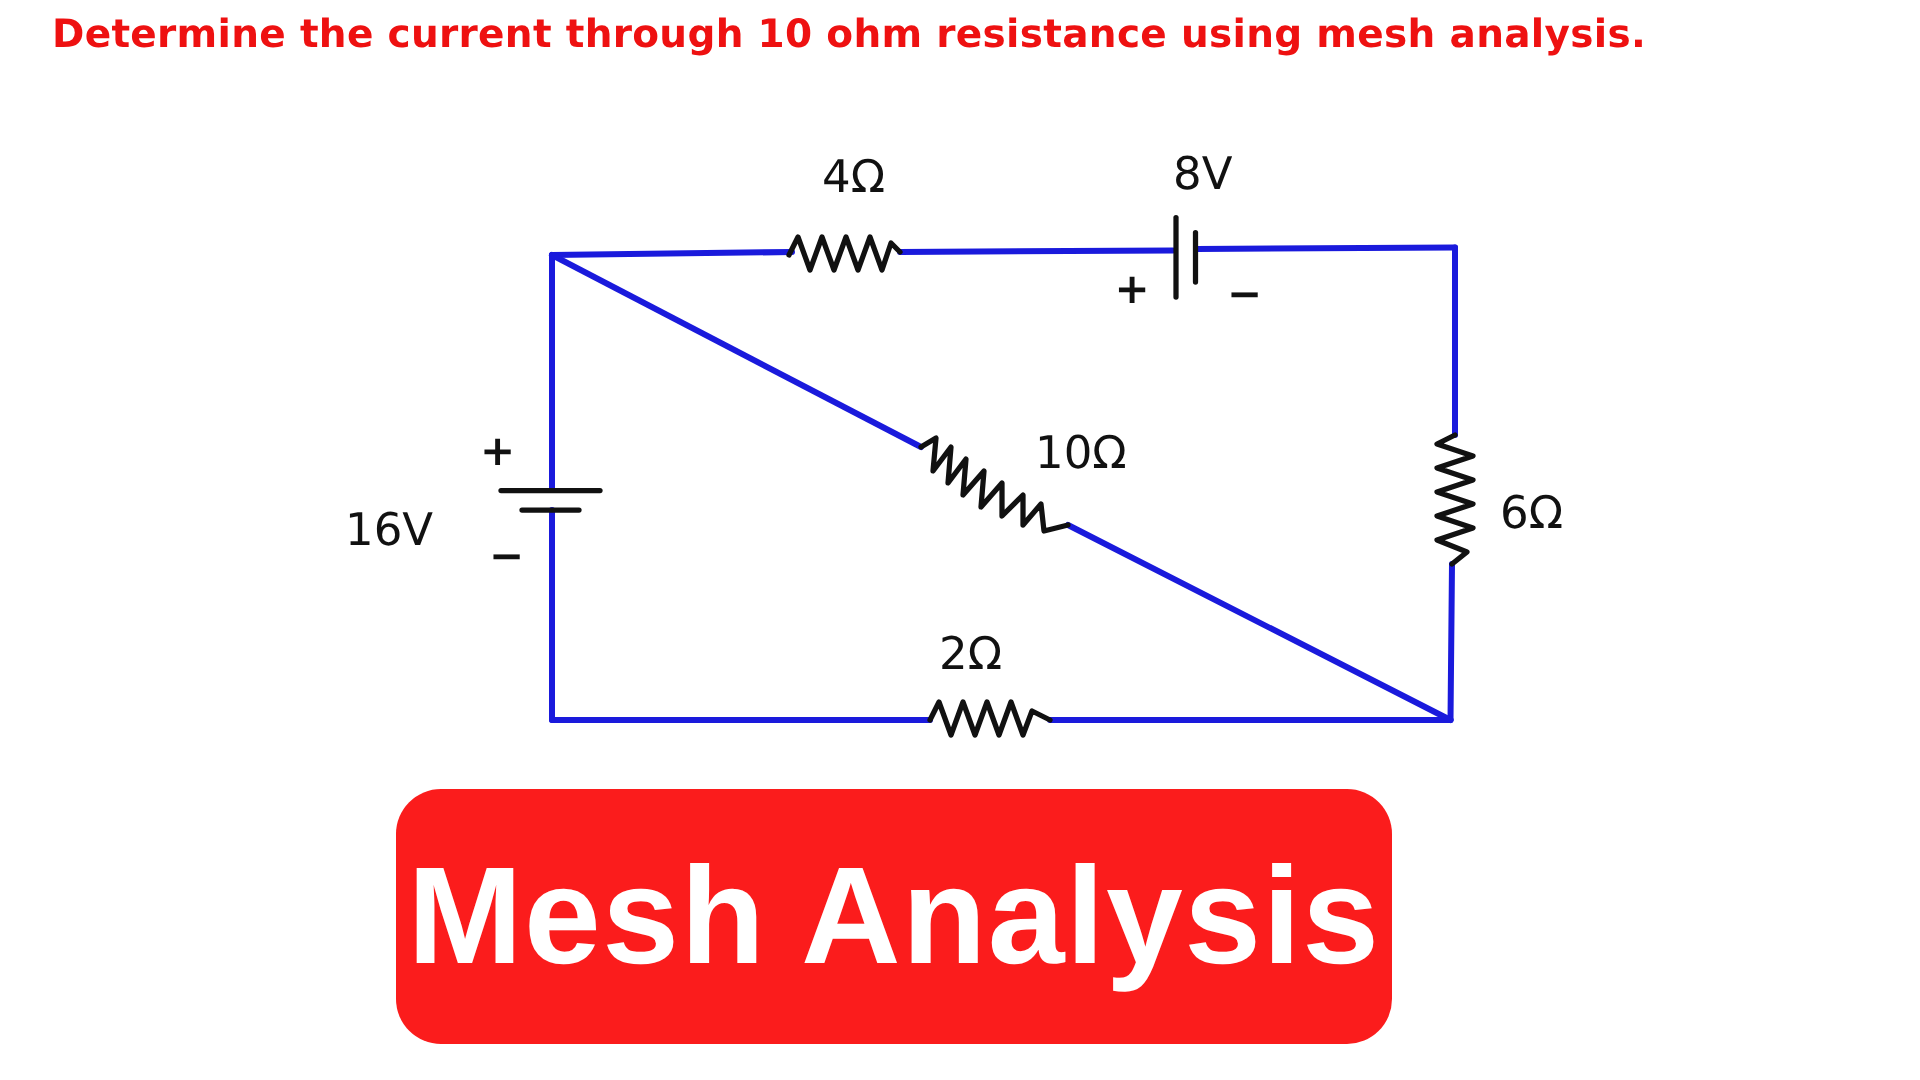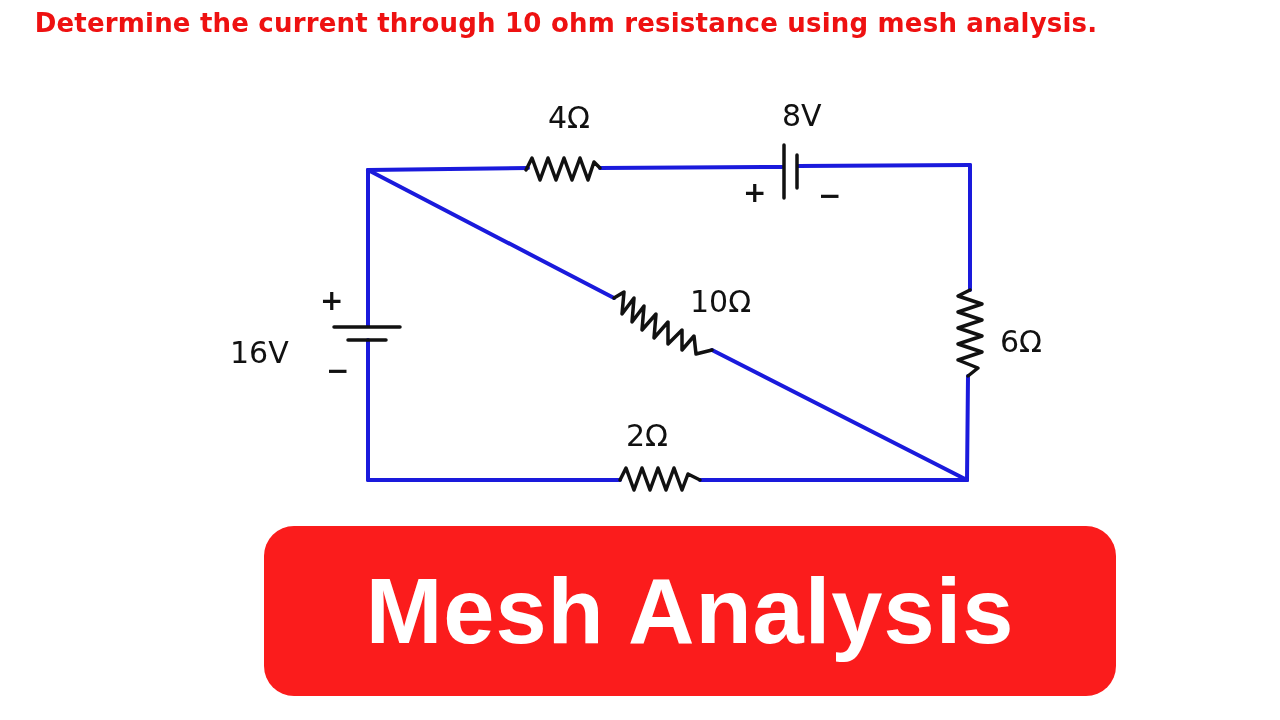--- a/index.html
+++ b/index.html
@@ -11,21 +11,21 @@
       position: absolute; left: 0; top: 8px; width: 1132px; text-align: center;
       color: #ee1111; font-family: "DejaVu Sans", sans-serif; font-weight: bold;
       font-size: 26px; letter-spacing: 0.2px;
     }
     #circuit { position: absolute; left: 0; top: 0; width: 1280px; height: 520px; }
     .wire { stroke: #1a1adc; stroke-width: 4; fill: none; stroke-linecap: round; }
     .comp { stroke: #111111; stroke-width: 3.5; fill: none; stroke-linecap: round; stroke-linejoin: round; }
     .lbl { font-family: "DejaVu Sans", sans-serif; font-size: 30px; fill: #111111; }
     .sign { font-family: "DejaVu Sans", sans-serif; font-size: 28px; fill: #111111; font-weight: bold; }
     #title-banner {
-      position: absolute; left: 264px; top: 526px; width: 852px; height: 170px;
+      position: absolute; left: 264px; top: 526px; width: 664px; height: 170px;
       background: #fb1c1c; border-radius: 30px;
       display: flex; align-items: center; justify-content: center;
     }
     #title-text {
       color: #ffffff; font-family: "Liberation Sans", sans-serif; font-weight: bold;
       font-size: 92px; letter-spacing: 1px;
     }
   </style>
 </head>
 <body>

